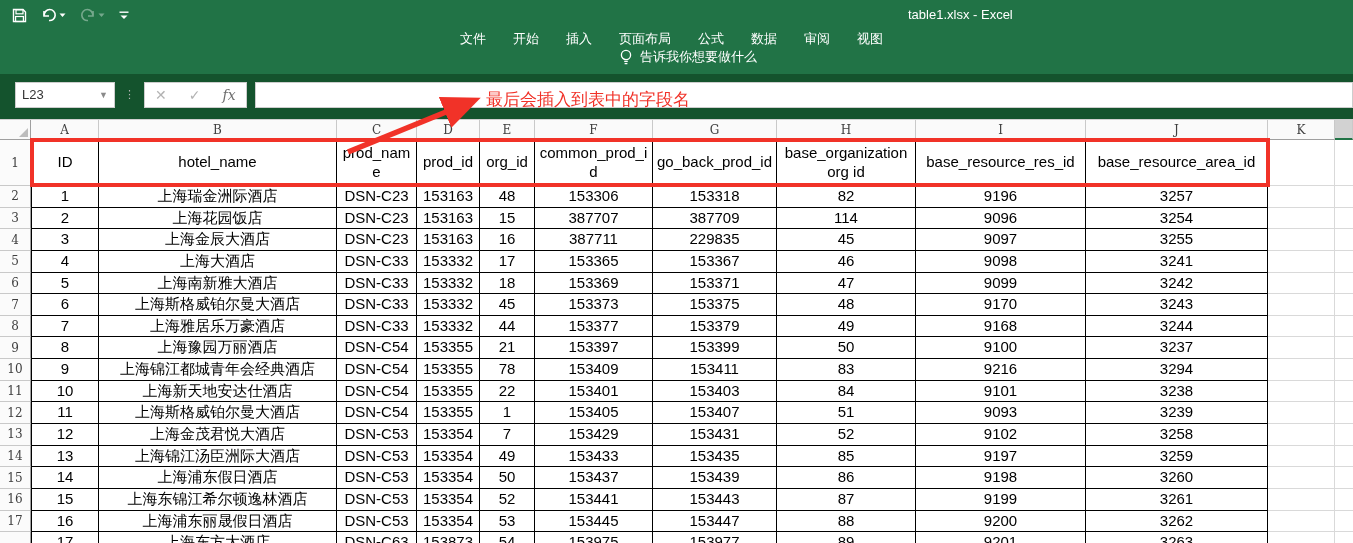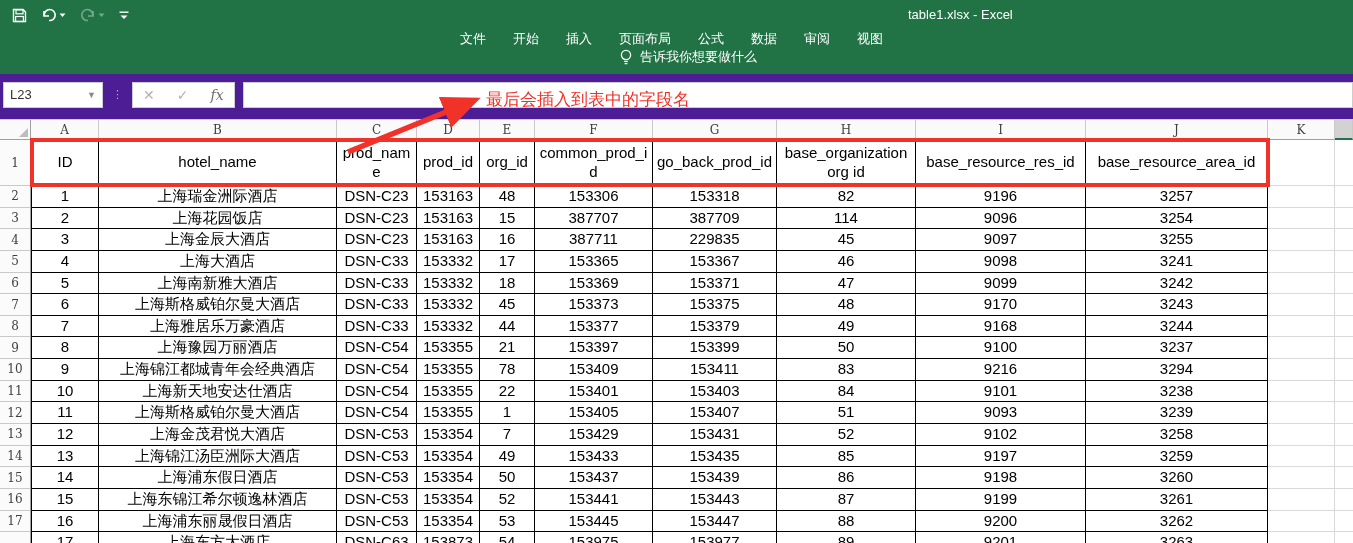--- a/index.html
+++ b/index.html
@@ -14,21 +14,21 @@
   .qat svg { display:block; }
   .dim { opacity:.38; }
   .title-text { position:absolute; left:908px; top:7px; color:#fff; font-size:13px; white-space:nowrap; }
 
   
   .ribbon { height:44px; background:#217346; display:flex; align-items:center; padding-left:17px;flex-direction:column; }
   .rtab { color:#fff; font-size:13px; margin-right:27px; cursor:pointer; white-space:nowrap; }
   .tellme { display:flex; align-items:center; gap:7px; color:#fff; font-size:13px; margin-left:6px; cursor:pointer;text-align:center; }
 
   
-  .fbar { height:46px; background:#4c1d95; display:flex; align-items:center; padding:0 0 4px 3px; border-bottom:1px solid #d0d0d0; }
+  .fbar { height:46px; background:#14532d; display:flex; align-items:center; padding:0 0 4px 15px; border-bottom:1px solid #d0d0d0; }
   .namebox { width:100px; height:26px; background:#fff; border:1px solid #cdcdcd; display:flex; align-items:center; padding:0 6px; font-size:13px; color:#333; }
   .namebox .nb-val { flex:1; }
   .namebox .nb-arrow { color:#8a8a8a; font-size:9px; }
   .fdots { color:#b5b5b5; font-size:11px; margin:0 9px; letter-spacing:0; line-height:9px; text-align:center; }
   .fbtns { height:26px; background:#fff; border:1px solid #cdcdcd; display:flex; align-items:center; padding:0 10px; gap:22px; }
   .fbtn { color:#b3b3b3; font-size:14px; cursor:default; }
   .fx { color:#6d6d6d; font-family:"DejaVu Serif",serif; font-style:italic; font-size:14px;text-align:center; }
   .finput { flex:1; height:26px; background:#fff; border:1px solid #cdcdcd; margin-left:8px; }
 
   

